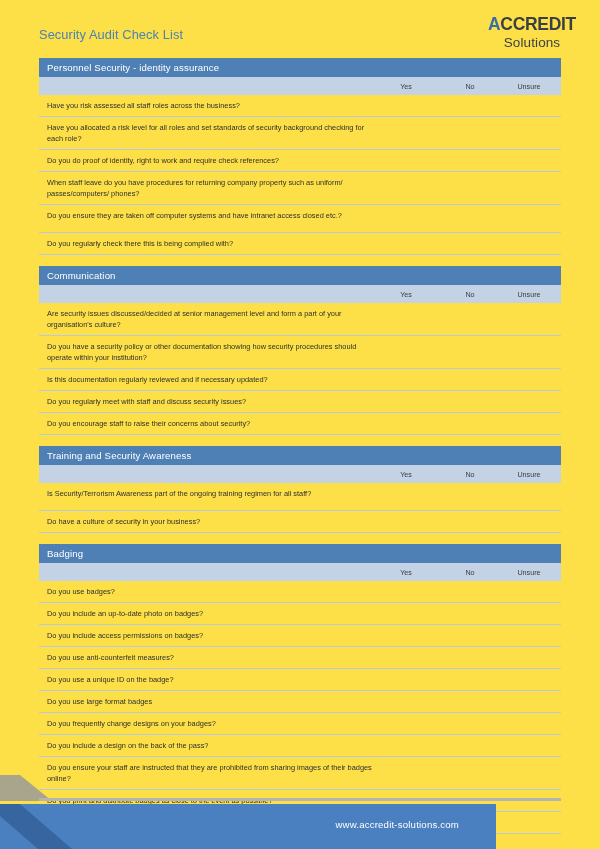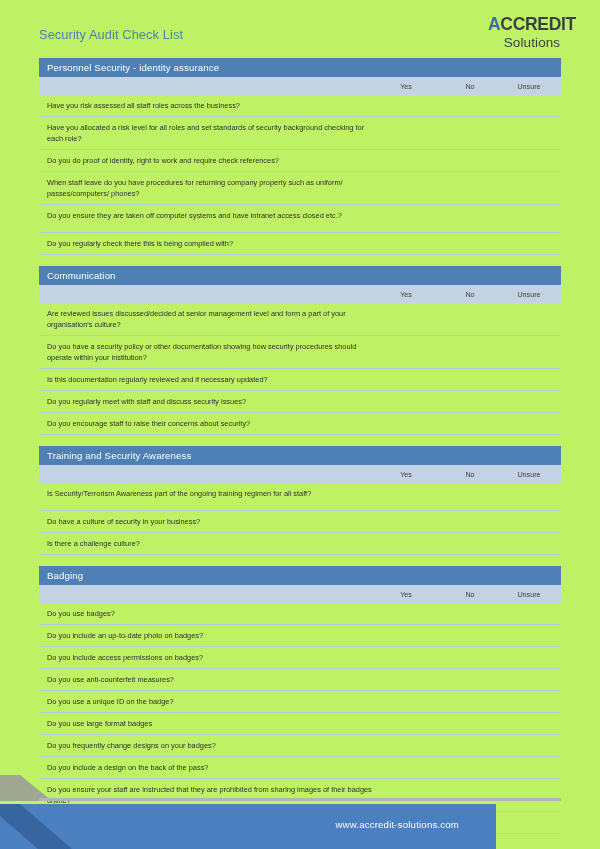--- a/index.html
+++ b/index.html
@@ -10,21 +10,21 @@
     background: #ffffff;
     font-family: "Liberation Sans", sans-serif;
     position: relative;
     overflow: hidden;
   }
 
   .page {
     position: relative;
     width: 600px;
     height: 849px;
-    background: #bef264;
+    background: #fde047;
   }
 
   
   .doc-header {
     position: relative;
     padding: 22px 36px 0 39px;
     height: 58px;
   }
 
   .doc-title {
@@ -205,21 +205,21 @@
         </div>
       </div>
       <div class="section">
         <div class="section-header">Communication</div>
         <div class="col-header">
           <div class="col-label col-yes">Yes</div>
           <div class="col-label col-no">No</div>
           <div class="col-label col-unsure">Unsure</div>
         </div>
         <div class="q-row two-line">
-          <div class="q-text">Are reviewed issues discussed/decided at senior management level and form a part of your organisation's culture?</div>
+          <div class="q-text">Are security issues discussed/decided at senior management level and form a part of your organisation's culture?</div>
         </div>
         <div class="q-row two-line">
           <div class="q-text">Do you have a security policy or other documentation showing how security procedures should operate within your institution?</div>
         </div>
         <div class="q-row">
           <div class="q-text">Is this documentation regularly reviewed and if necessary updated?</div>
         </div>
         <div class="q-row">
           <div class="q-text">Do you regularly meet with staff and discuss security issues?</div>
         </div>
@@ -232,23 +232,20 @@
         <div class="col-header">
           <div class="col-label col-yes">Yes</div>
           <div class="col-label col-no">No</div>
           <div class="col-label col-unsure">Unsure</div>
         </div>
         <div class="q-row two-line">
           <div class="q-text">Is Security/Terrorism Awareness part of the ongoing training regimen for all staff?</div>
         </div>
         <div class="q-row">
           <div class="q-text">Do have a culture of security in your business?</div>
-        </div>
-        <div class="q-row">
-          <div class="q-text">Is there a challenge culture?</div>
         </div>
       </div>
       <div class="section">
         <div class="section-header">Badging</div>
         <div class="col-header">
           <div class="col-label col-yes">Yes</div>
           <div class="col-label col-no">No</div>
           <div class="col-label col-unsure">Unsure</div>
         </div>
         <div class="q-row">

